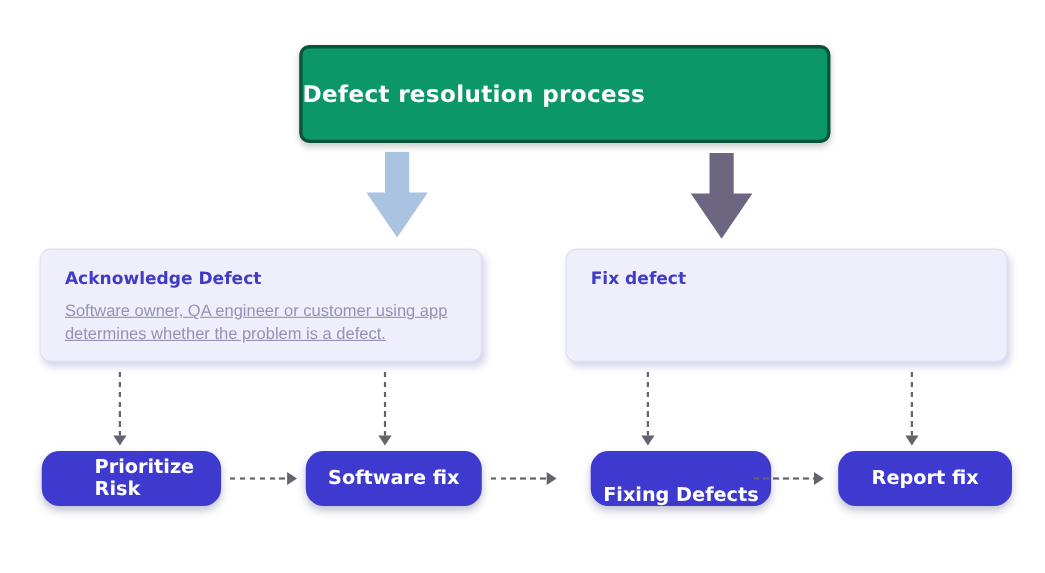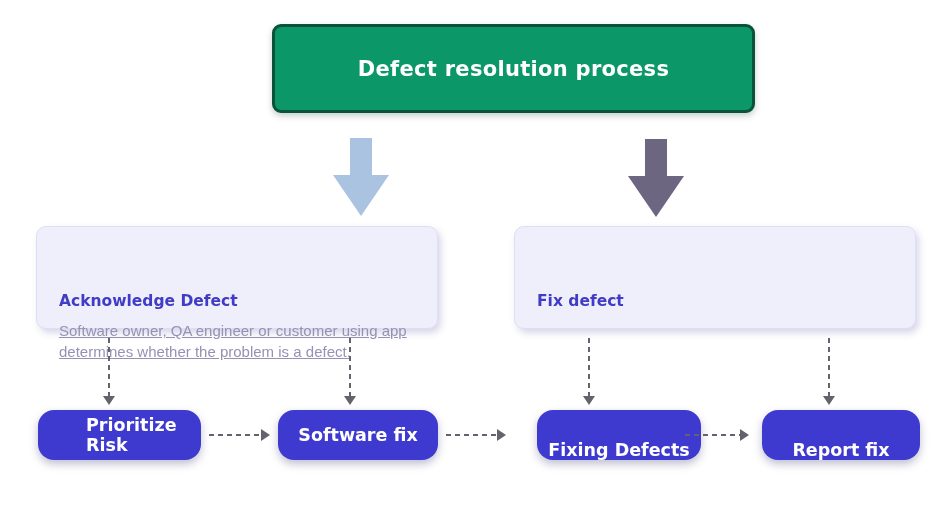--- a/index.html
+++ b/index.html
@@ -24,26 +24,26 @@
   .canvas {
     position: relative;
     width: 950px;
     height: 521px;
     background: var(--page-bg);
     overflow: hidden;
   }
 
   .title-node {
     position: absolute;
-    left: 272px; top: 24px;
+    left: 272px; top: 41px;
     width: 483px; height: 89px;
     background: var(--title-fill);
     border: 3px solid var(--title-border);
     border-radius: 9px;
-    display: flex; align-items: center; justify-content: center;
+    display: flex; align-items: center; 
     box-shadow: 0 3px 6px rgba(40, 60, 55, 0.25);
   }
   .title-node span {
     color: var(--title-text);
     font-size: 21px;
     font-weight: bold;
     letter-spacing: 0.3px;
   }
 
   .block-arrow { position: absolute; }
@@ -58,21 +58,20 @@
     padding: 17px 22px;
     box-shadow: 3px 4px 7px rgba(110, 106, 180, 0.28);
   }
   .card-left  { left: 36px; }
   .card-right { left: 514px; }
   .card-heading {
     color: var(--heading-text);
     font-size: 15.5px;
     font-weight: bold;
     margin-bottom: 11px;
-    margin-top: 48px;
   }
   .card-body {
     color: var(--body-text);
     font-family: "Liberation Sans", sans-serif;
     font-size: 15px;
     line-height: 1.38;
     text-decoration: underline;
   }
 
   .v-connector {
@@ -165,21 +164,21 @@
 
   <div class="step-pill" style="left:38px; width:163px;padding-left:48px;">
     <span>Prioritize Risk</span>
   </div>
   <div class="step-pill" style="left:278px; width:160px;">
     <span>Software fix</span>
   </div>
   <div class="step-pill" style="left:537px; width:164px;align-items:flex-end;">
     <span>Fixing Defects</span>
   </div>
-  <div class="step-pill" style="left:762px; width:158px;align-items:flex-end;">
+  <div class="step-pill" style="left:762px; width:158px;">
     <span>Report fix</span>
   </div>
 
   <div class="h-connector" style="left:209px; width:61px;">
     <div class="hdash"></div>
     <div class="head-right"></div>
   </div>
   <div class="h-connector" style="left:446px; width:60px;">
     <div class="hdash"></div>
     <div class="head-right"></div>

